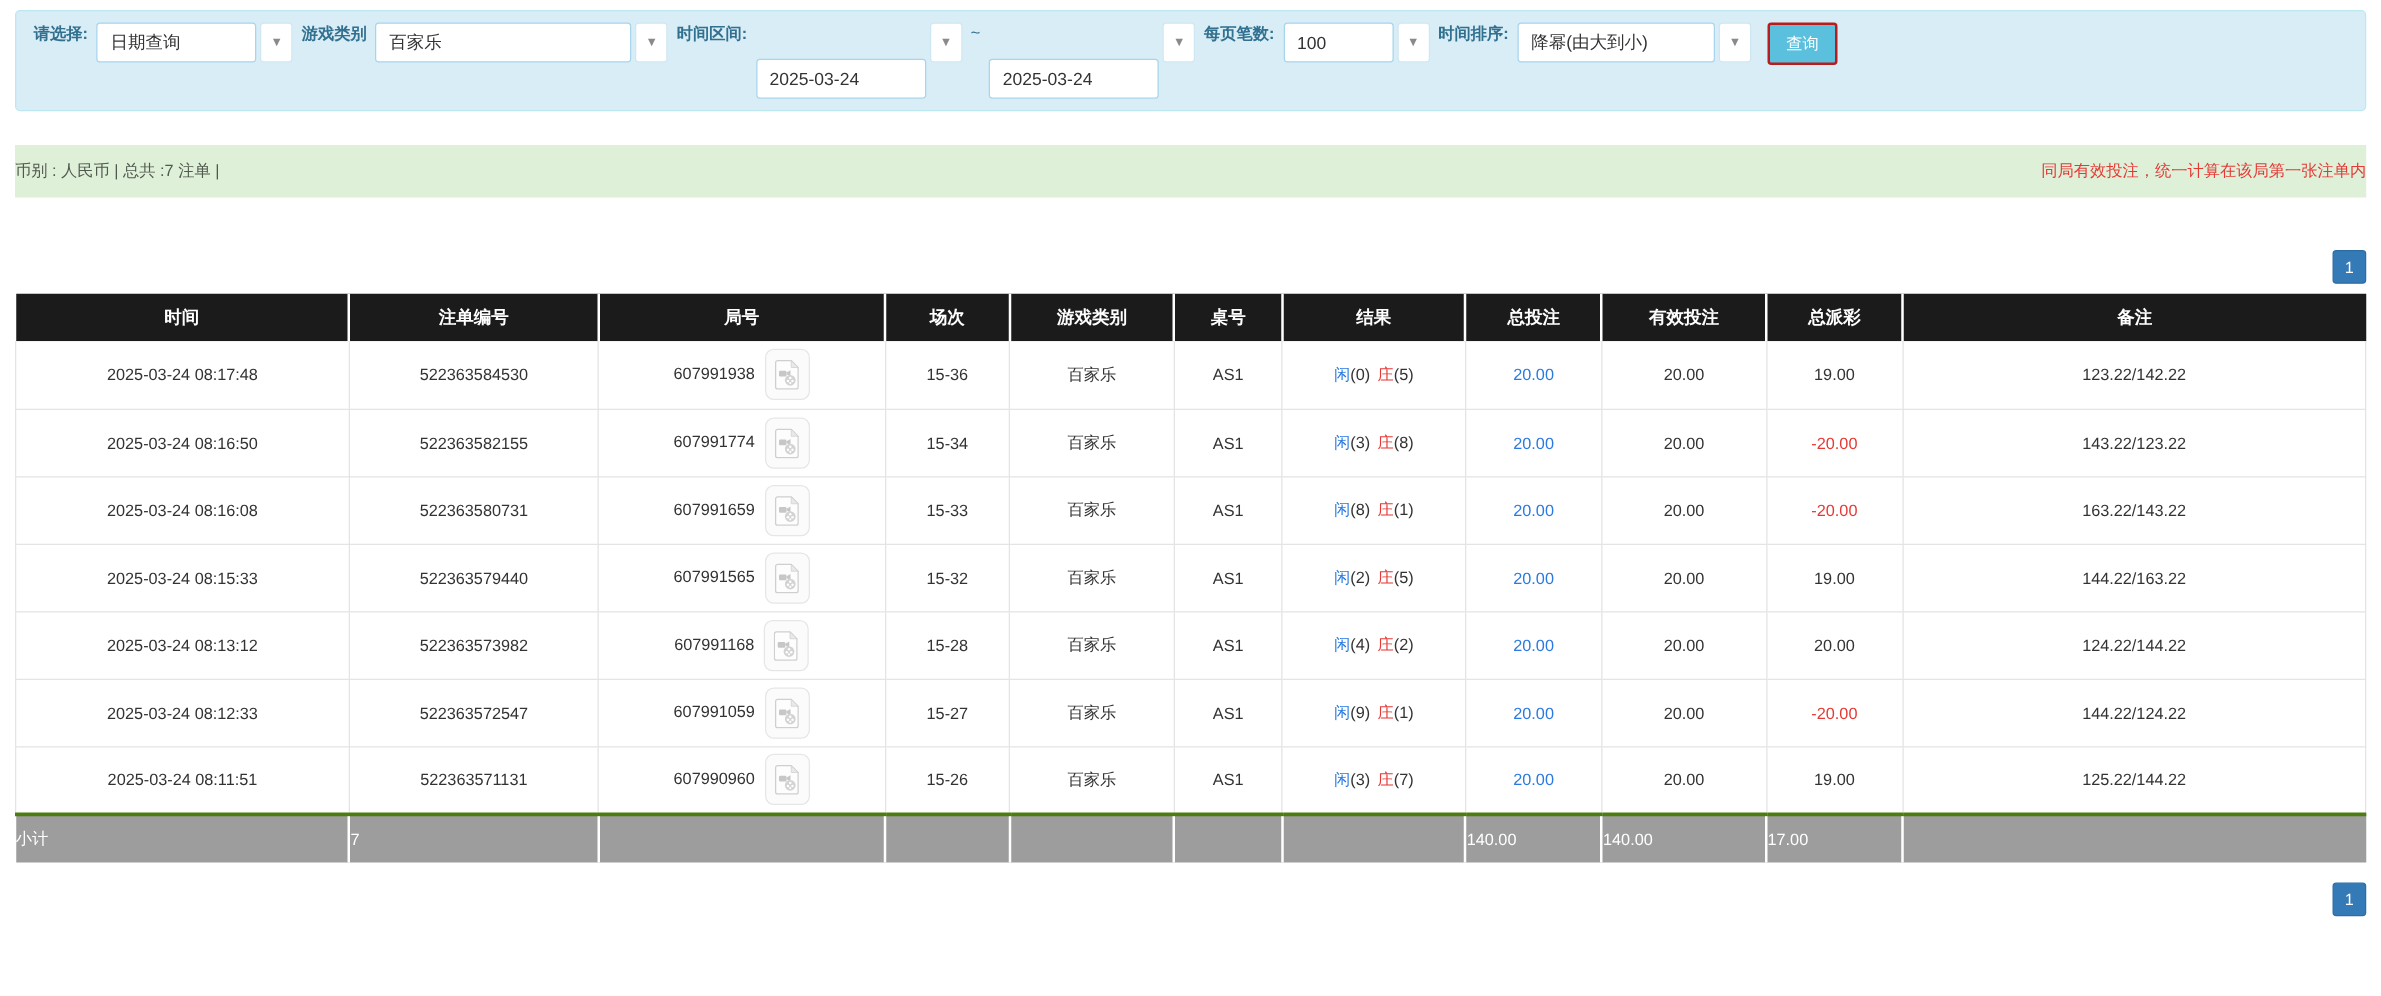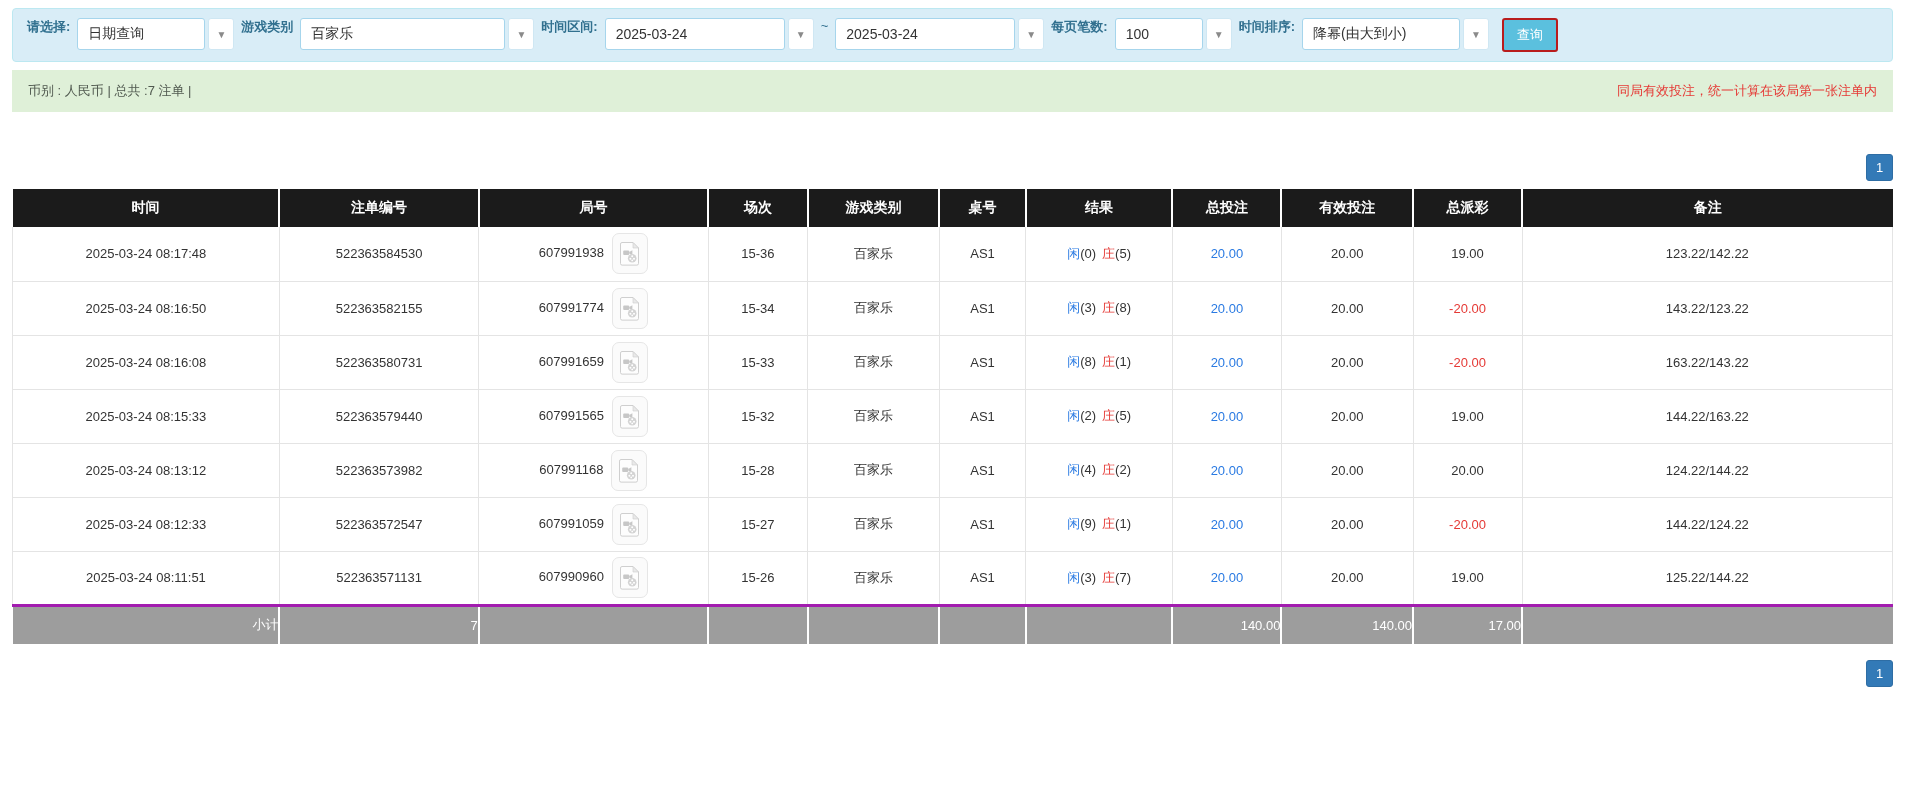--- a/index.html
+++ b/index.html
@@ -26,31 +26,31 @@
     height:32px; display:flex; align-items:center; padding:12px 10px;
     font-size:14px; color:#333; white-space:nowrap;
   }
   .combo-btn {
     width:26px; height:32px; background:#fff; border:1px solid #cfe7f3;
     border-radius:3px; display:flex; align-items:center; justify-content:center;
     color:#8a8a8a; font-size:10px; cursor:pointer;
   }
   .w-sel  { width:128px; }
   .w-game { width:205px; }
-  .w-date { width:180px; }
+  .w-date { width:136px;margin-top:29px; }
   .w-size { width:88px;  }
   .w-sort { width:158px; }
   .btn-query {
     margin-left:6px; background:#5bc0de; border:2px solid #b91c1c; color:#fff;
     height:34px; padding:0 13px; border-radius:3px; font-size:13px; cursor:pointer;
   }
 
   
   .summary-bar {
-    margin-top:8px; background:#dff0d8; padding:12px 16px;
+    margin-top:27px; background:#dff0d8; padding:12px 0;
     display:flex; justify-content:space-between; align-items:center; font-size:13px;
   }
   .summary-left { color:#50594f; }
   .summary-note { color:#e53935; }
 
   
   .pager { display:flex; justify-content:flex-end; }
   .pager-top { margin:42px 0 8px; }
   .pager-bottom { margin:16px 0 0; }
   .page-btn {
@@ -64,22 +64,22 @@
   thead th {
     background:#1b1b1b; color:#fff; font-weight:bold; font-size:14px;
     height:38px; text-align:center; border-right:2px solid #fff;
   }
   thead th:last-child { border-right:none; }
   tbody td {
     background:#fff; height:54px; text-align:center; font-size:13px; color:#333;
     border:1px solid #e4e4e4; border-top:none;
   }
   tfoot td {
-    background:#9d9d9d; color:#fff; height:39px; text-align:right; font-size:13px;
-    border-right:2px solid #fff; border-top:3px solid #a21caf;
+    background:#9d9d9d; color:#fff; height:39px; text-align:left; font-size:13px;
+    border-right:2px solid #fff; border-top:3px solid #4d7c0f;
   }
   tfoot td:last-child { border-right:none; }
   .link { color:#2a7ae2; cursor:pointer; }
   .r-blue { color:#2a7ae2; }
   .r-red  { color:#e53935; }
   .r-gap  { display:inline-block; width:6px; }
   .neg { color:#e53935; }
   .pos { color:#333; }
   .vid-btn {
     display:inline-flex; vertical-align:middle; margin-left:8px;

